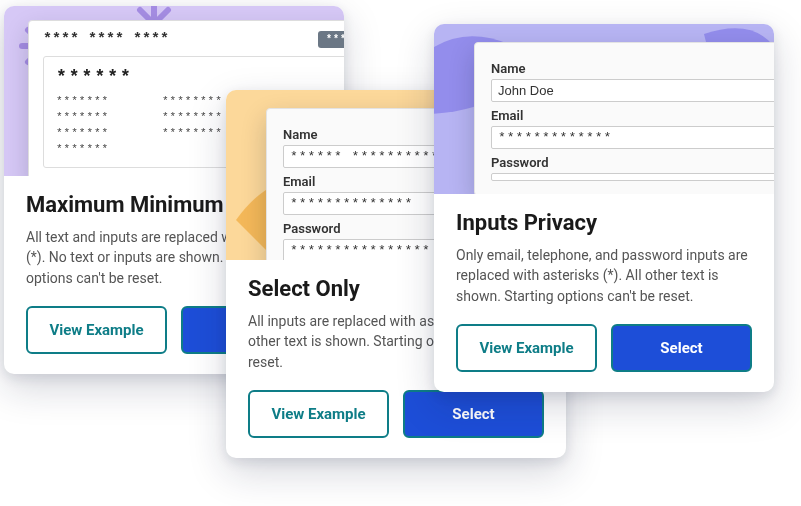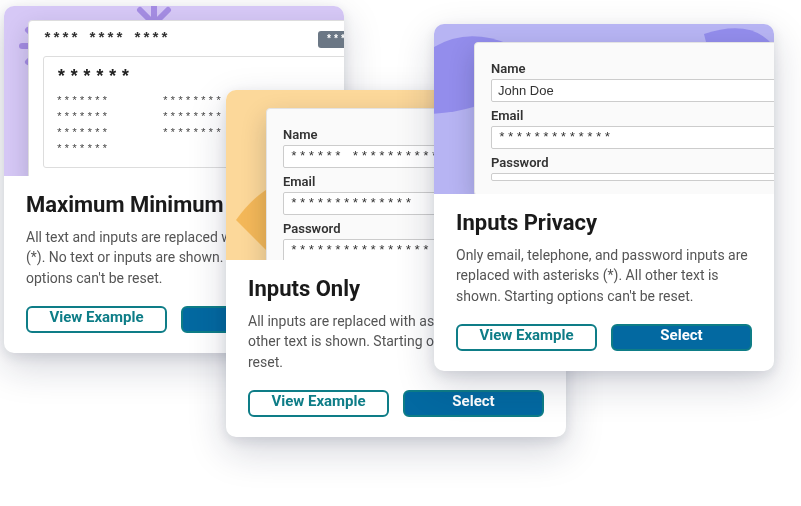--- a/index.html
+++ b/index.html
@@ -66,26 +66,26 @@
     padding: 3px 6px; font-size: 13px; color:#333;
     font-family: Arial, sans-serif;
   }
   .form-mock .mono { font-family: "Courier New", monospace; letter-spacing: 1px; }
 
   .body { padding: 16px 22px 20px; }
   .title { font-size: 22px; font-weight: 700; color: #1a1a1a; }
   .desc { margin-top: 10px; font-size: 14px; line-height: 1.45; color: #555; }
   .btnrow { margin-top: 18px; display: flex; gap: 14px; }
   .btn {
-    flex: 1 1 0; height: 27px; border-radius: 6px; font-size: 15px; font-weight: 700;
-    display: flex; align-items: flex-start; justify-content: center; cursor: pointer;
+    flex: 1 1 0; height: 48px; border-radius: 6px; font-size: 15px; font-weight: 700;
+    display: flex; align-items: center; justify-content: center; cursor: pointer;
     border: 2px solid #0e7d87;
   }
   .btn.outline { background: #fff; color: #0e7d87; }
-  .btn.solid { background: #0369a1; color: #fff; }
+  .btn.solid { background: #1d4ed8; color: #fff; }
 
   
   #card-max { left: 4px;  top: 6px;  z-index: 1; }
   #card-inp { left: 226px; top: 90px; z-index: 2; }
   #card-min { left: 434px; top: 24px; z-index: 3; }
 </style>
 </head>
 <body>
 
 <div class="stage">
@@ -176,21 +176,21 @@
       <div class="form-mock">
         <label>Name</label>
         <div class="field mono">******  **********</div>
         <label>Email</label>
         <div class="field mono">**************</div>
         <label>Password</label>
         <div class="field mono">****************</div>
       </div>
     </div>
     <div class="body">
-      <div class="title">Inputs Only</div>
+      <div class="title">Select Only</div>
       <div class="desc">All inputs are replaced with asterisks (*). All other text is shown. Starting options can't be reset.</div>
       <div class="btnrow">
         <div class="btn outline">
             <span>View Example</span>
           </div>
         <div class="btn solid">
             <span>Select</span>
           </div>
       </div>
     </div>

